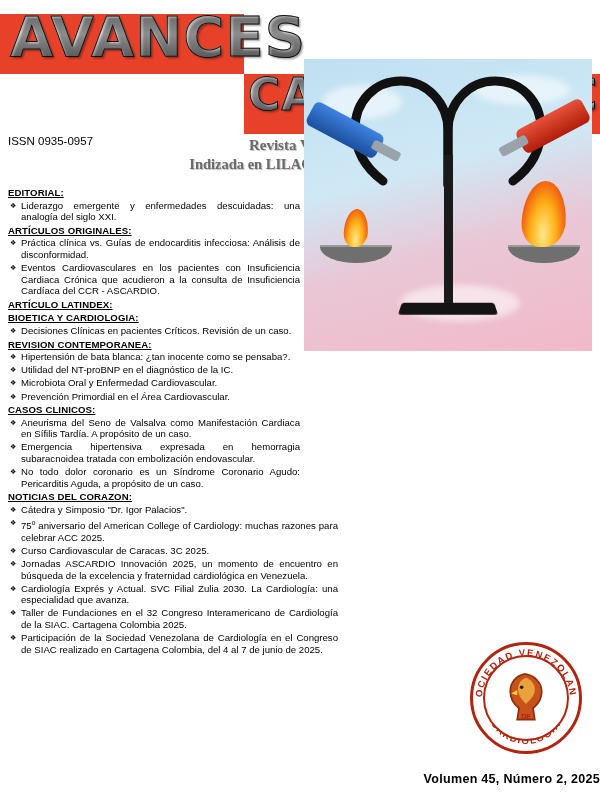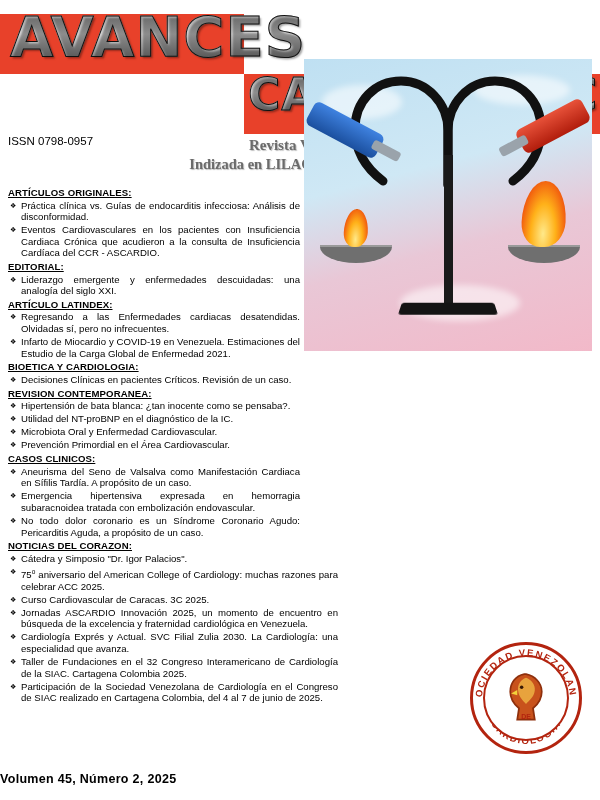--- a/index.html
+++ b/index.html
@@ -309,40 +309,40 @@
     font-weight: bold;
     color: #b3240f;
   }
 
   
   .volume {
     position: absolute;
     left: 0;
     right: 0;
     bottom: 14px;
-    text-align: left;
+    text-align: right;
     font-size: 12.5px;
     font-weight: bold;
     letter-spacing: 0.3px;
   }
 </style>
 </head>
 <body>
 
 <div class="page">
 
   <div class="masthead">
     <div class="bar-top"></div>
     <div class="bar-mid"></div>
 
     <div class="title-word title-avances">AVANCES</div>
     <div class="title-word title-cardiologicos">CARDIOLOGICOS</div>
 
     <div class="issn-block">
-      <div>ISSN 0798-0957</div>
+      <div>ISSN 0935-0957</div>
     </div>
 
     <div class="subtitle-block">
       <div class="subtitle-1">Revista Venezolana de Cardiología</div>
       <div class="subtitle-2">Indizada en LILACS, LIVECS y LATINDEX</div>
     </div>
   </div>
 
   <div class="artwork">
     <div class="art-sky"></div>
@@ -367,40 +367,36 @@
     <div class="flame big"></div>
 
     <div class="nozzle-left"></div>
     <div class="nozzle-right"></div>
   </div>
 
   <div class="content">
     <div class="toc">
 
       <div class="toc-section">
+        <div class="toc-heading">EDITORIAL:</div>
+        <ul class="toc-list">
+          <li>Liderazgo emergente y enfermedades descuidadas: una analogía del siglo XXI.</li>
+        </ul>
+      </div>
+
+      <div class="toc-section">
         <div class="toc-heading">ARTÍCULOS ORIGINALES:</div>
         <ul class="toc-list">
           <li>Práctica clínica vs. Guías de endocarditis infecciosa: Análisis de disconformidad.</li>
           <li>Eventos Cardiovasculares en los pacientes con Insuficiencia Cardiaca Crónica que acudieron a la consulta de Insuficiencia Cardíaca del CCR - ASCARDIO.</li>
         </ul>
       </div>
 
       <div class="toc-section">
-        <div class="toc-heading">EDITORIAL:</div>
-        <ul class="toc-list">
-          <li>Liderazgo emergente y enfermedades descuidadas: una analogía del siglo XXI.</li>
-        </ul>
-      </div>
-
-      <div class="toc-section">
         <div class="toc-heading">ARTÍCULO LATINDEX:</div>
-        <ul class="toc-list">
-          <li>Regresando a las Enfermedades cardiacas desatendidas. Olvidadas sí, pero no infrecuentes.</li>
-          <li>Infarto de Miocardio y COVID-19 en Venezuela. Estimaciones del Estudio de la Carga Global de Enfermedad 2021.</li>
-        </ul>
       </div>
 
       <div class="toc-section">
         <div class="toc-heading">BIOETICA Y CARDIOLOGIA:</div>
         <ul class="toc-list">
           <li>Decisiones Clínicas en pacientes Críticos. Revisión de un caso.</li>
         </ul>
       </div>
 
       <div class="toc-section">

